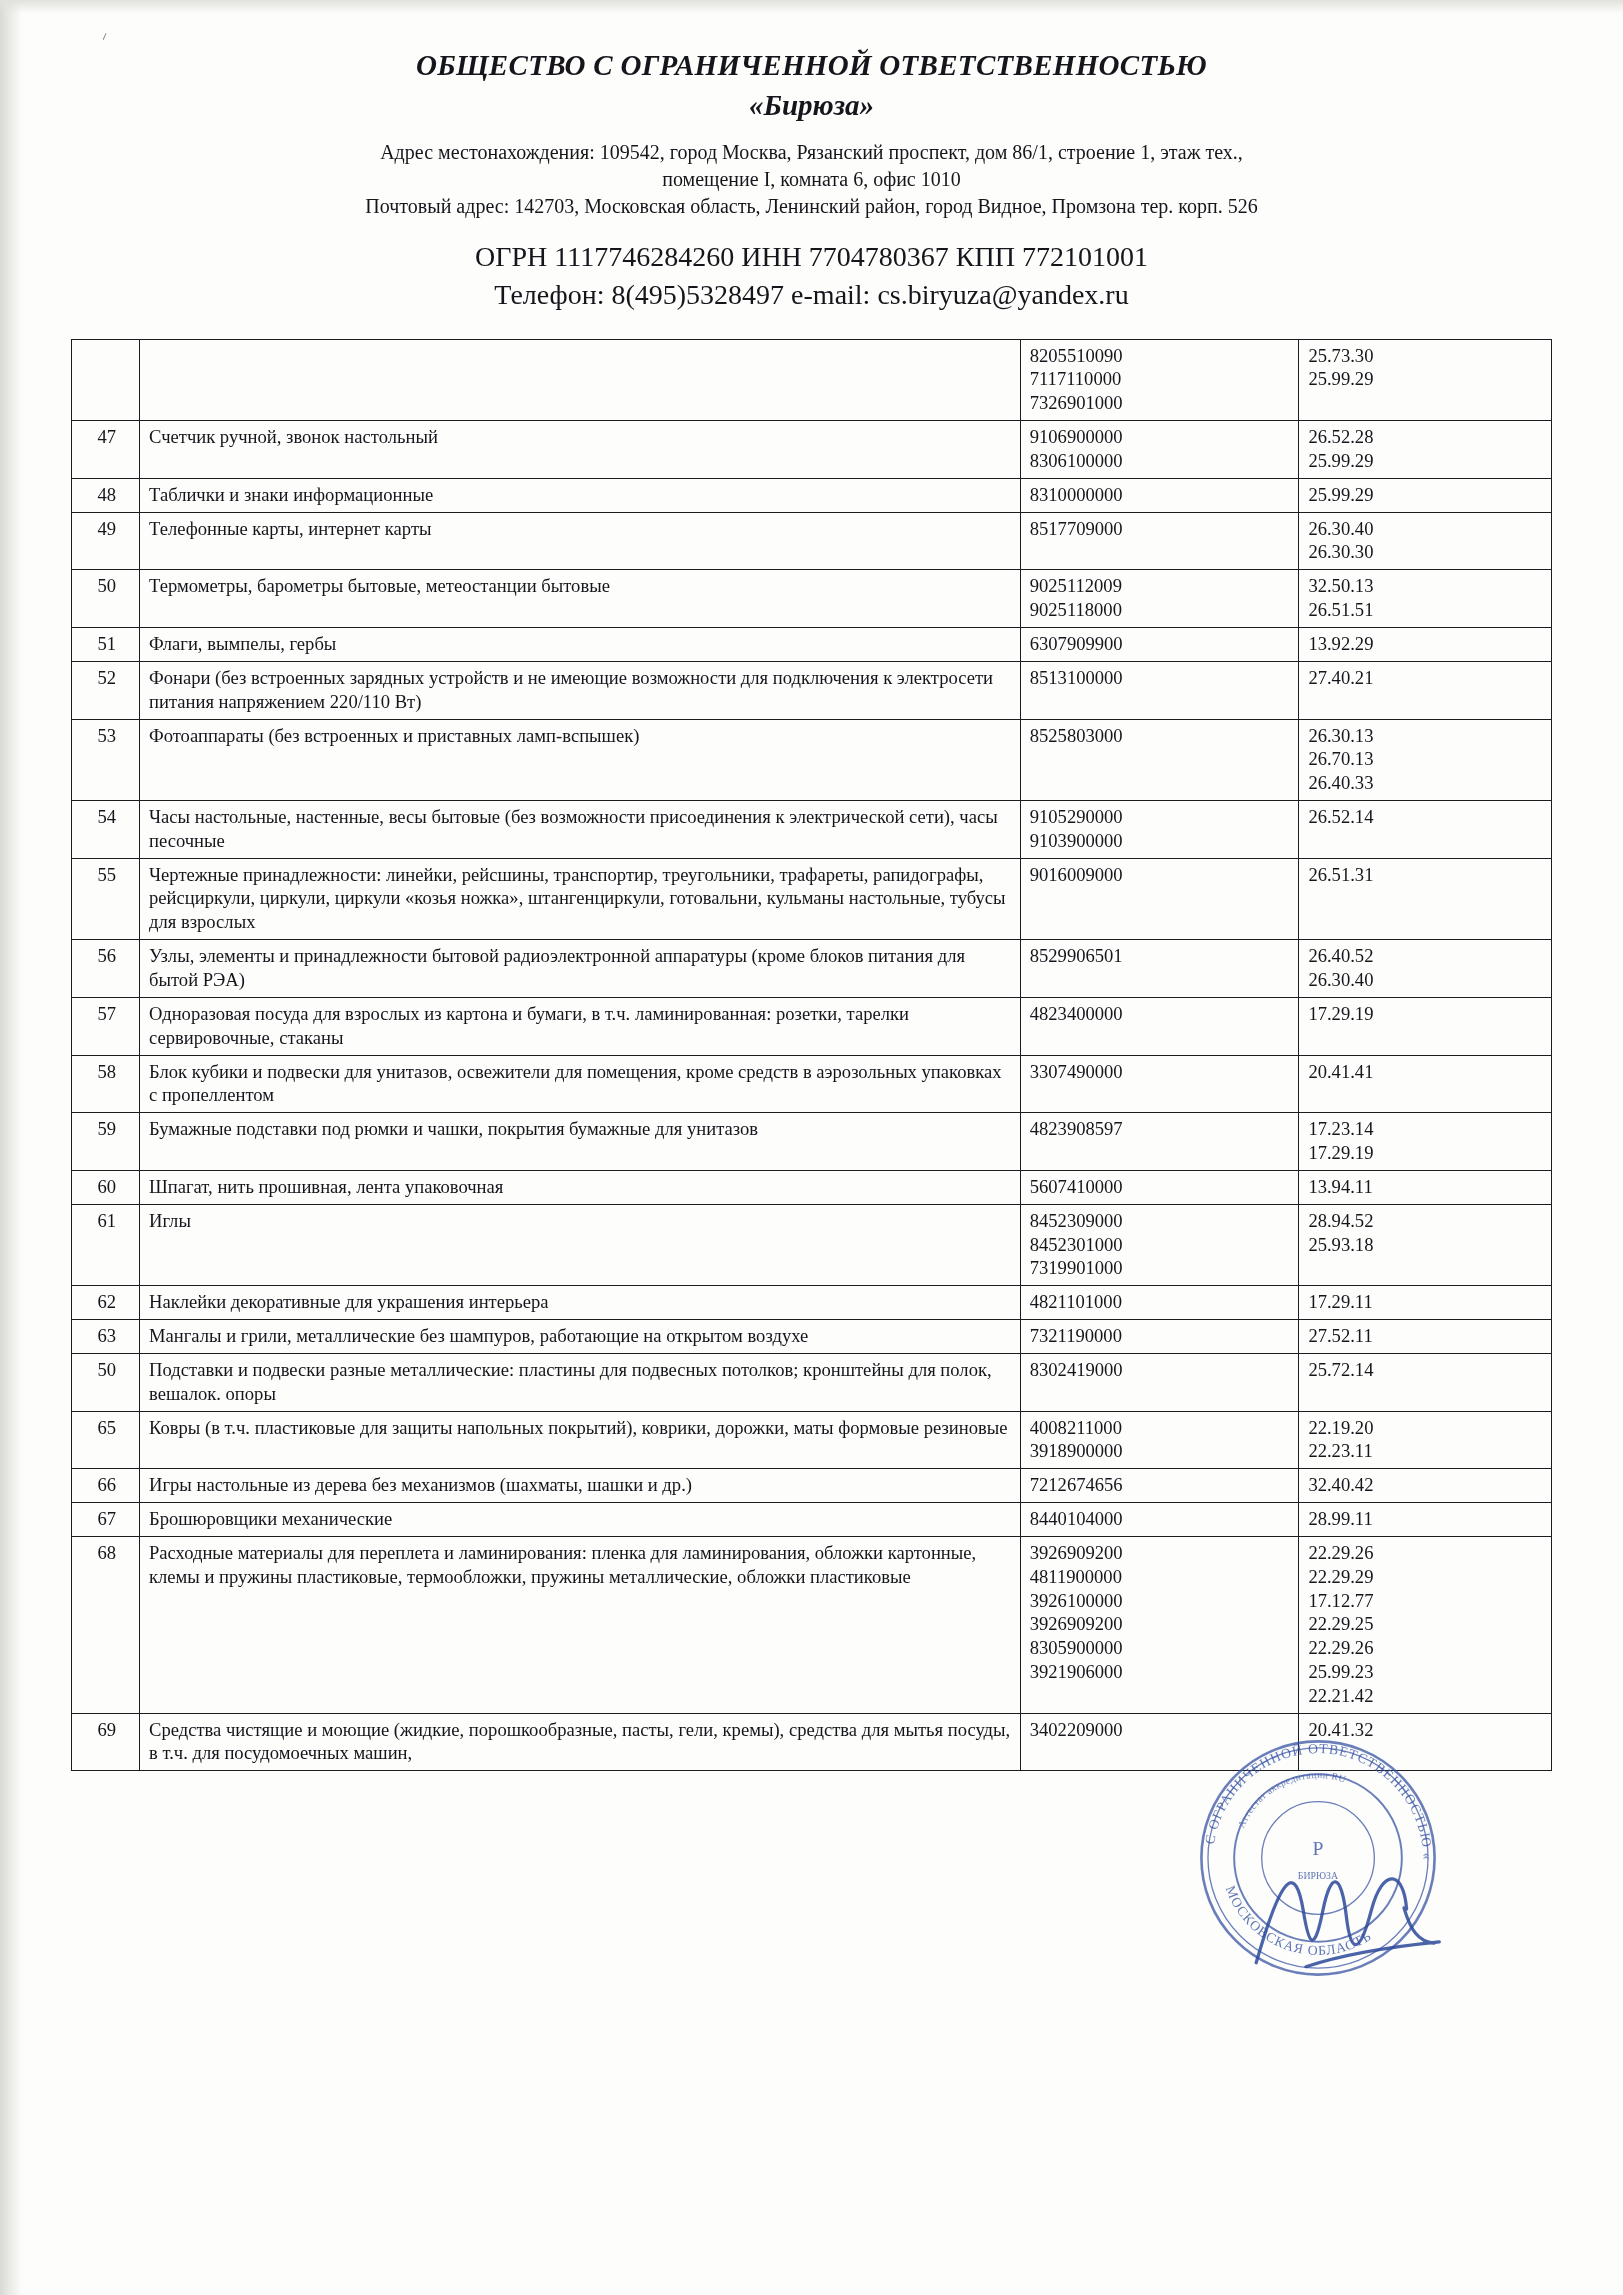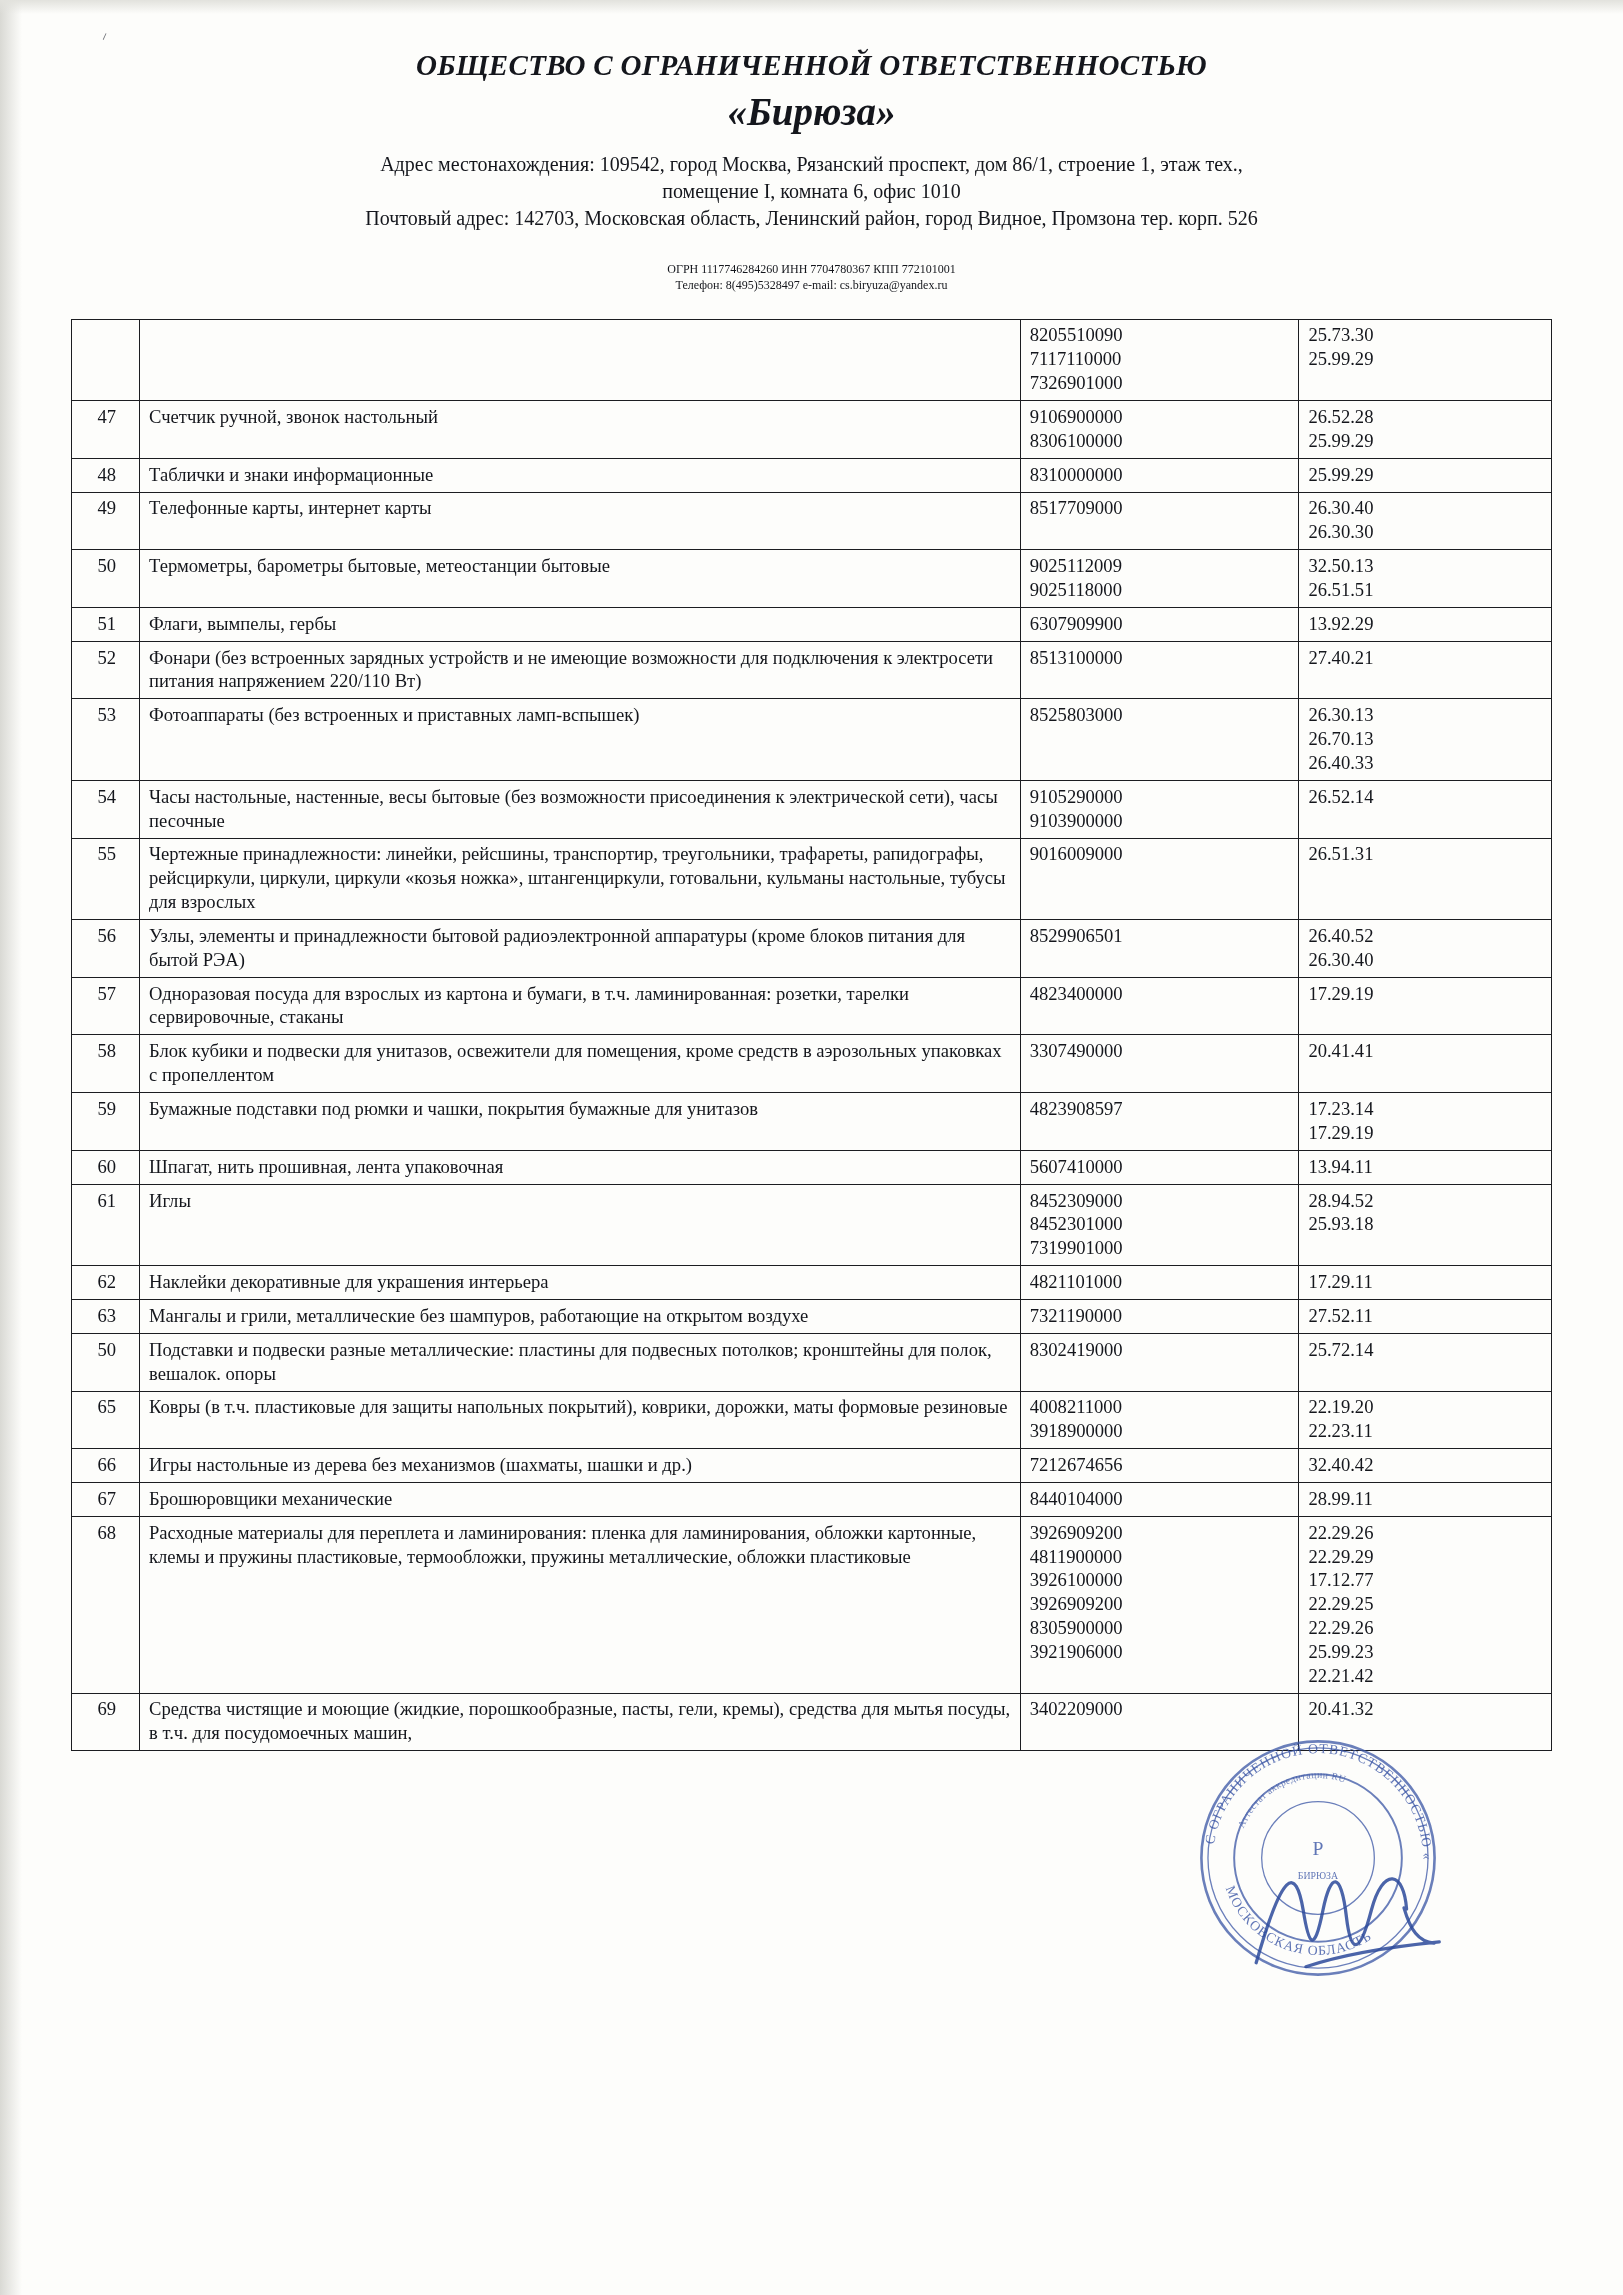--- a/index.html
+++ b/index.html
@@ -54,36 +54,36 @@
     padding-top: 48px;
   }
   .org-title {
     font-size: 29px;
     font-weight: bold;
     font-style: italic;
     letter-spacing: 0.3px;
     line-height: 1.22;
   }
   .org-name {
-    font-size: 39px;
+    font-size: 29px;
     font-weight: bold;
     font-style: italic;
     margin-top: 5.2px;
   }
   .addr-block {
     margin-top: 17px;
     font-size: 20px;
     line-height: 1.3;
   }
   .addr-block div {
     margin-bottom: 1.3px;
   }
   .reg-block {
-    margin-top: 30px;
-    font-size: 12px;
+    margin-top: 19px;
+    font-size: 28px;
     line-height: 1.35;
   }
 
   table.doc {
     border-collapse: collapse;
     width: 1478px;
     margin: 25px auto 0 auto;
     table-layout: fixed;
     font-size: 18.6px;
     line-height: 1.28;

